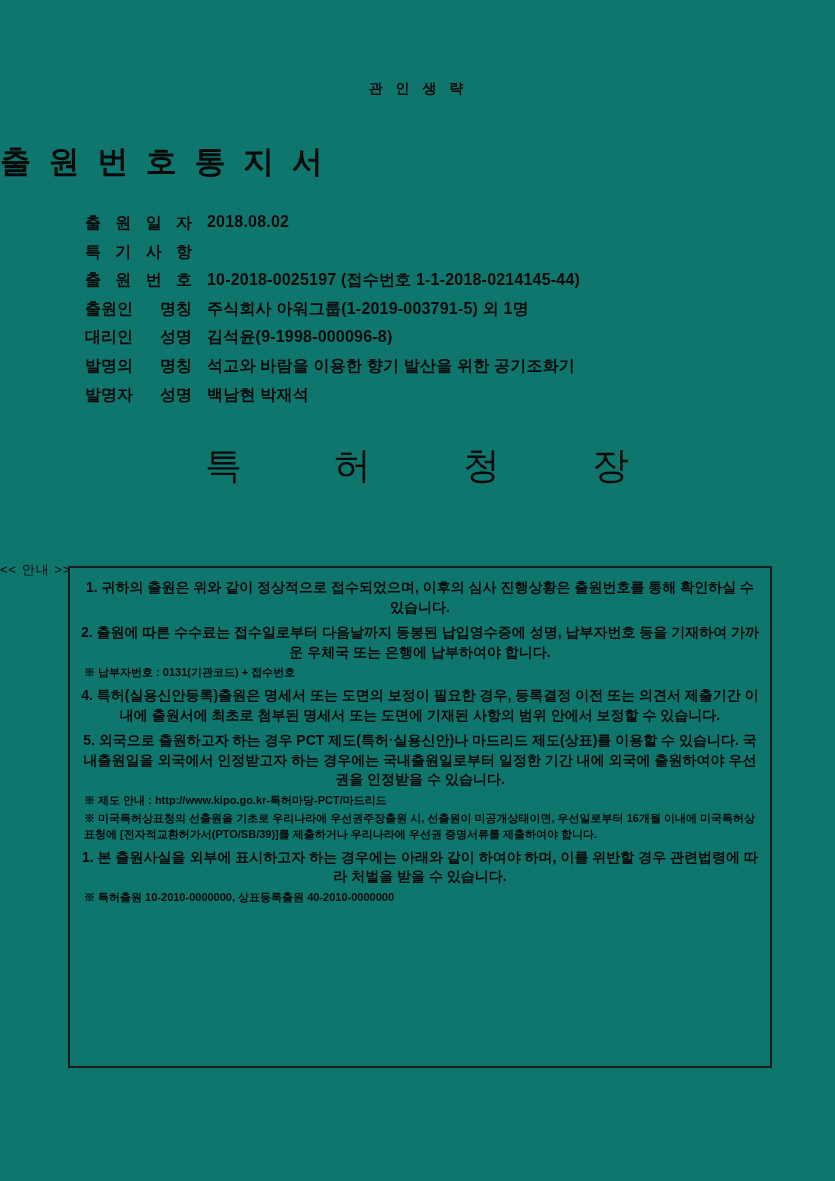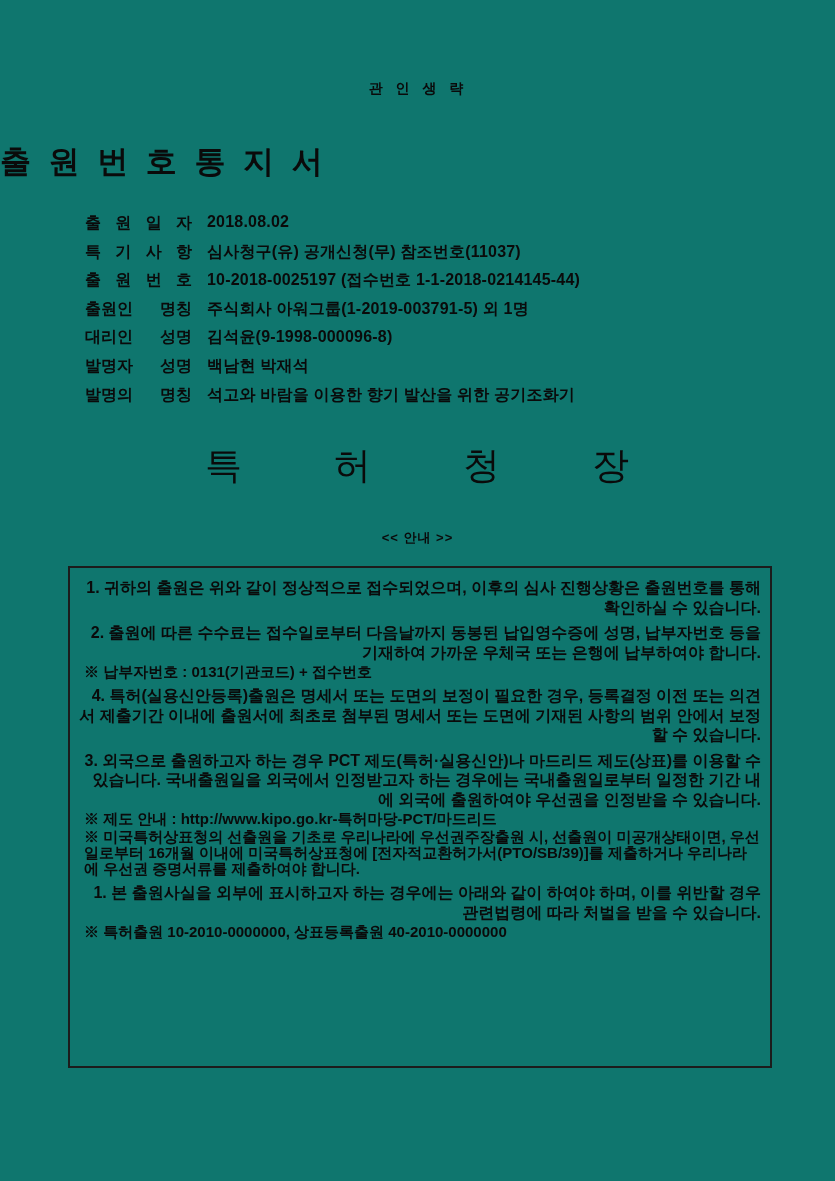--- a/index.html
+++ b/index.html
@@ -72,51 +72,51 @@
     left: 205px;
     width: 424px;
     font-size: 37px;
     font-weight: normal;
     text-align: justify;
     text-align-last: justify;
     text-justify: inter-character;
   }
   .guide-heading {
     position: absolute;
-    top: 529px;
+    top: 561px;
     left: 0;
     right: 0;
-    text-align: center;
+    text-align: left;
     font-size: 13px;
-    font-weight: 700;
+    font-weight: 400;
     letter-spacing: 1px;
   }
   .notice-box {
     position: absolute;
     top: 566px;
     left: 68px;
     width: 704px;
     height: 502px;
     box-sizing: border-box;
     border: 2px solid #1c1c1c;
     padding: 4px 9px 6px 9px;
     overflow: hidden;
   }
   .notice-item { margin: 0; }
   .notice-text {
     margin: 6px 0 0 0;
-    font-size: 16px;
+    font-size: 14px;
     font-weight: bold;
     line-height: 19.5px;
     word-break: break-all;
-    text-align: right;
+    text-align: center;
   }
   .notice-note {
     margin: 2px 0 0 5px;
-    font-size: 15px;
+    font-size: 11px;
     font-weight: bold;
     line-height: 16px;
     word-break: break-all;
   }
 </style>
 </head>
 <body>
 
 <div class="page">
 
@@ -124,41 +124,40 @@
 
   <h1 class="doc-title">출 원 번 호 통 지 서</h1>
 
   <div class="fields">
     <div class="field-row">
       <span class="field-label">출 원 일 자</span>
       <span class="field-value">2018.08.02</span>
     </div>
     <div class="field-row">
       <span class="field-label">특 기 사 항</span>
-      <span class="field-value">심사청구(유) 공개신청(무) 참조번호(11037)</span>
     </div>
     <div class="field-row">
       <span class="field-label">출 원 번 호</span>
       <span class="field-value">10-2018-0025197 (접수번호 1-1-2018-0214145-44)</span>
     </div>
     <div class="field-row">
       <span class="field-label">출원인 명칭</span>
       <span class="field-value">주식회사 아워그룹(1-2019-003791-5) 외 1명</span>
     </div>
     <div class="field-row">
       <span class="field-label">대리인 성명</span>
       <span class="field-value">김석윤(9-1998-000096-8)</span>
     </div>
     <div class="field-row">
+      <span class="field-label">발명의 명칭</span>
+      <span class="field-value">석고와 바람을 이용한 향기 발산을 위한 공기조화기</span>
+    </div>
+    <div class="field-row">
       <span class="field-label">발명자 성명</span>
       <span class="field-value">백남현 박재석</span>
-    </div>
-    <div class="field-row">
-      <span class="field-label">발명의 명칭</span>
-      <span class="field-value">석고와 바람을 이용한 향기 발산을 위한 공기조화기</span>
     </div>
   </div>
 
   <div class="issuer">특 허 청 장</div>
 
   <div class="guide-heading">&lt;&lt; 안내 &gt;&gt;</div>
 
   <div class="notice-box">
 
     <div class="notice-item">
@@ -169,21 +168,21 @@
       <p class="notice-text">2. 출원에 따른 수수료는 접수일로부터 다음날까지 동봉된 납입영수증에 성명, 납부자번호 등을 기재하여 가까운 우체국 또는 은행에 납부하여야 합니다.</p>
       <p class="notice-note">※ 납부자번호 : 0131(기관코드) + 접수번호</p>
     </div>
 
 
     <div class="notice-item">
       <p class="notice-text">4. 특허(실용신안등록)출원은 명세서 또는 도면의 보정이 필요한 경우, 등록결정 이전 또는 의견서 제출기간 이내에 출원서에 최초로 첨부된 명세서 또는 도면에 기재된 사항의 범위 안에서 보정할 수 있습니다.</p>
     </div>
 
     <div class="notice-item">
-      <p class="notice-text">3. 외국으로 출원하고자 하는 경우 PCT 제도(특허·실용신안)나 마드리드 제도(상표)를 이용할 수 있습니다. 국내출원일을 외국에서 인정받고자 하는 경우에는 국내출원일로부터 일정한 기간 내에 외국에 출원하여야 우선권을 인정받을 수 있습니다.</p>
+      <p class="notice-text">5. 외국으로 출원하고자 하는 경우 PCT 제도(특허·실용신안)나 마드리드 제도(상표)를 이용할 수 있습니다. 국내출원일을 외국에서 인정받고자 하는 경우에는 국내출원일로부터 일정한 기간 내에 외국에 출원하여야 우선권을 인정받을 수 있습니다.</p>
       <p class="notice-note">※ 제도 안내 : http://www.kipo.go.kr-특허마당-PCT/마드리드</p>
       <p class="notice-note">※ 미국특허상표청의 선출원을 기초로 우리나라에 우선권주장출원 시, 선출원이 미공개상태이면, 우선일로부터 16개월 이내에 미국특허상표청에 [전자적교환허가서(PTO/SB/39)]를 제출하거나 우리나라에 우선권 증명서류를 제출하여야 합니다.</p>
     </div>
 
     <div class="notice-item">
       <p class="notice-text">1. 본 출원사실을 외부에 표시하고자 하는 경우에는 아래와 같이 하여야 하며, 이를 위반할 경우 관련법령에 따라 처벌을 받을 수 있습니다.</p>
       <p class="notice-note">※ 특허출원 10-2010-0000000, 상표등록출원 40-2010-0000000</p>
     </div>
 
 

